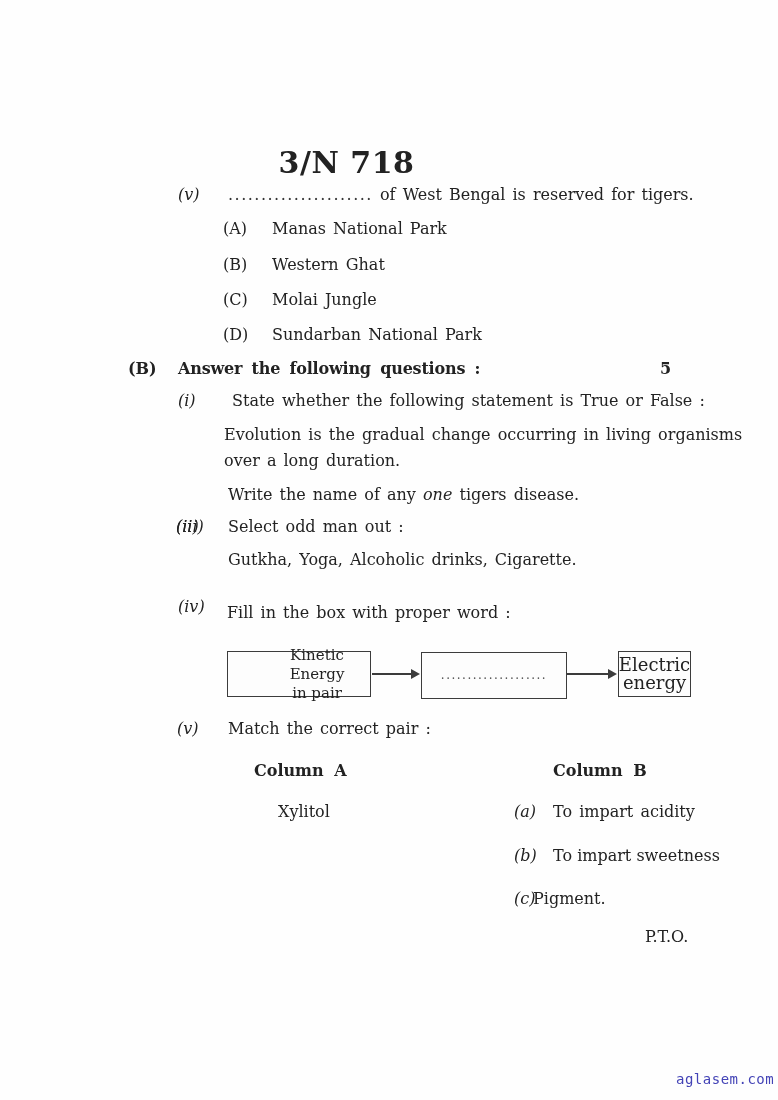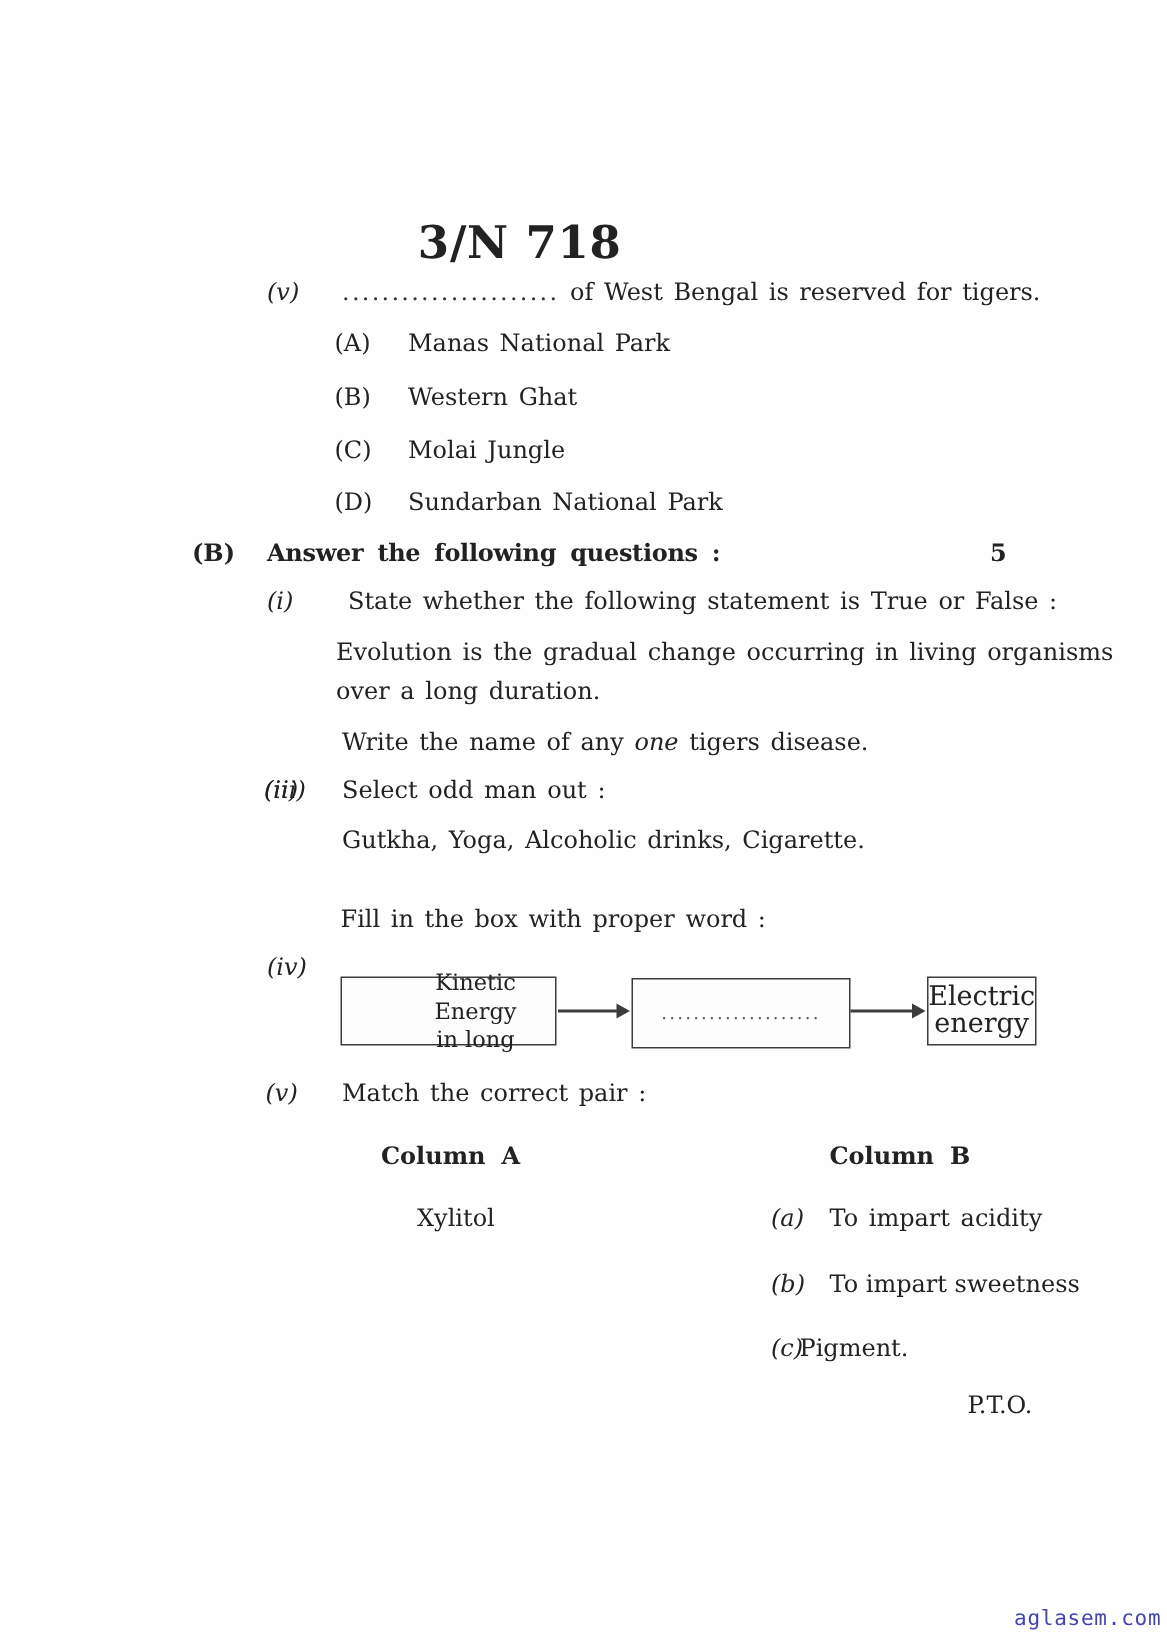--- a/index.html
+++ b/index.html
@@ -76,28 +76,28 @@
     <span class="t" style="top:485px; left:228px;"><span>Write the name of any </span><span class="i">one</span><span> tigers disease.</span></span>
   </div>
 
   <div>
     <span class="t i" style="top:517px; left:176px;">(iii)</span>
     <span class="t" style="top:517px; left:228px;">Select odd man out :</span>
     <span class="t" style="top:550px; left:228px;">Gutkha, Yoga, Alcoholic drinks, Cigarette.</span>
   </div>
 
   <div>
-    <span class="t i" style="top:635px; left:178px;font-style:italic;">(iv)</span>
+    <span class="t i" style="top:597px; left:178px;font-style:italic;">(iv)</span>
     <span class="t" style="top:603px; left:227px;">Fill in the box with proper word :</span>
   </div>
 
   <div>
     <div class="dbox" style="top:651px; left:227px; width:144px; height:46px;padding-left:36px;">
       <span>Kinetic Energy</span>
-      <span>in long</span>
+      <span>in pair</span>
     </div>
     <div class="arrow" style="top:673px; left:372px; width:40px;"></div>
     <div class="dbox" style="top:652px; left:421px; width:146px; height:47px;">
       <span class="dots" style="font-size:12px; color:#555;">....................</span>
     </div>
     <div class="arrow" style="top:673px; left:567px; width:42px;"></div>
     <div class="dbox" style="top:651px; left:618px; width:73px; height:46px; font-size:18px; line-height:18px;">
       <span>Electric</span>
       <span>energy</span>
     </div>

